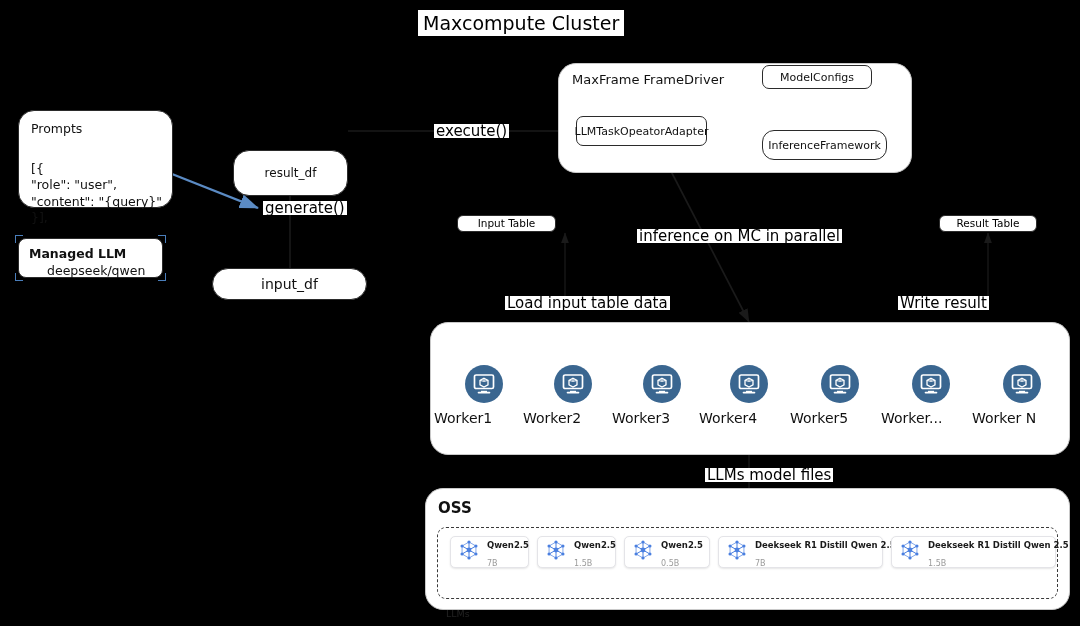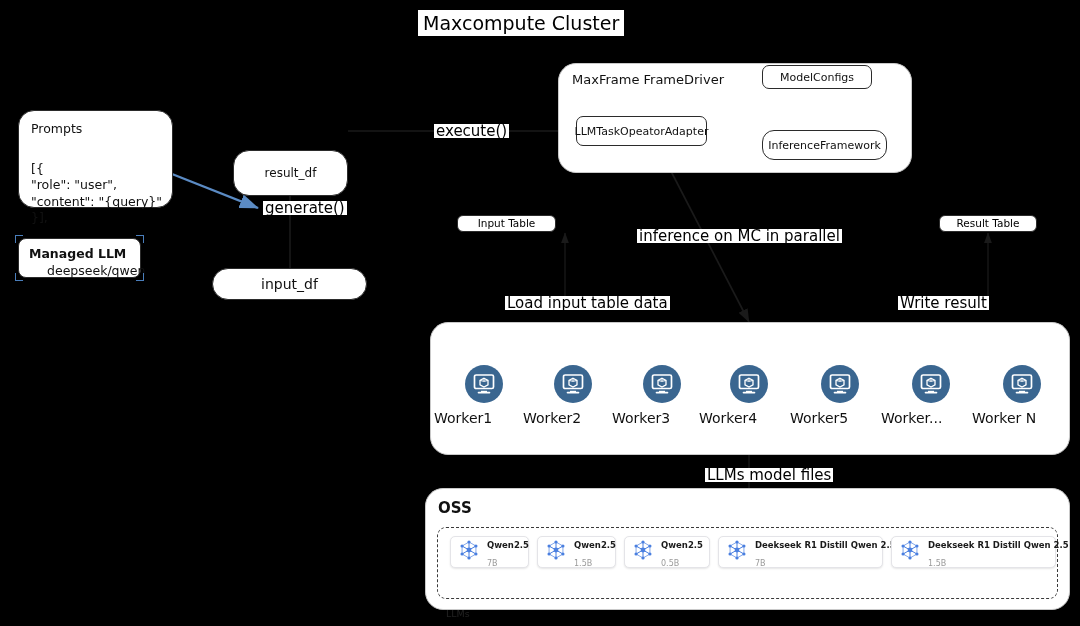--- a/index.html
+++ b/index.html
@@ -213,21 +213,21 @@
   <div class="abs title" style="left:418px; top:10px;">Maxcompute Cluster</div>
 
   <div class="abs prompts" style="left:18px; top:110px; width:155px; height:98px;">
     <div class="hdr">Prompts</div>
     <pre>[{
 "role": "user",
 "content": "{query}"
 }],</pre>
   </div>
 
-  <div class="abs mllm" style="left:18px; top:238px; width:123px; height:40px;">
+  <div class="abs mllm" style="left:18px; top:238px; width:145px; height:40px;">
     <div class="t1">Managed LLM</div>
     <div class="t2">deepseek/qwen</div>
     <span class="handle h-tl"></span>
     <span class="handle h-tr"></span>
     <span class="handle h-bl"></span>
     <span class="handle h-br"></span>
   </div>
 
   <div class="abs node big-radius" style="left:233px; top:109px; width:115px; height:46px; font-size:12px;margin-top:41px;">result_df</div>
 

